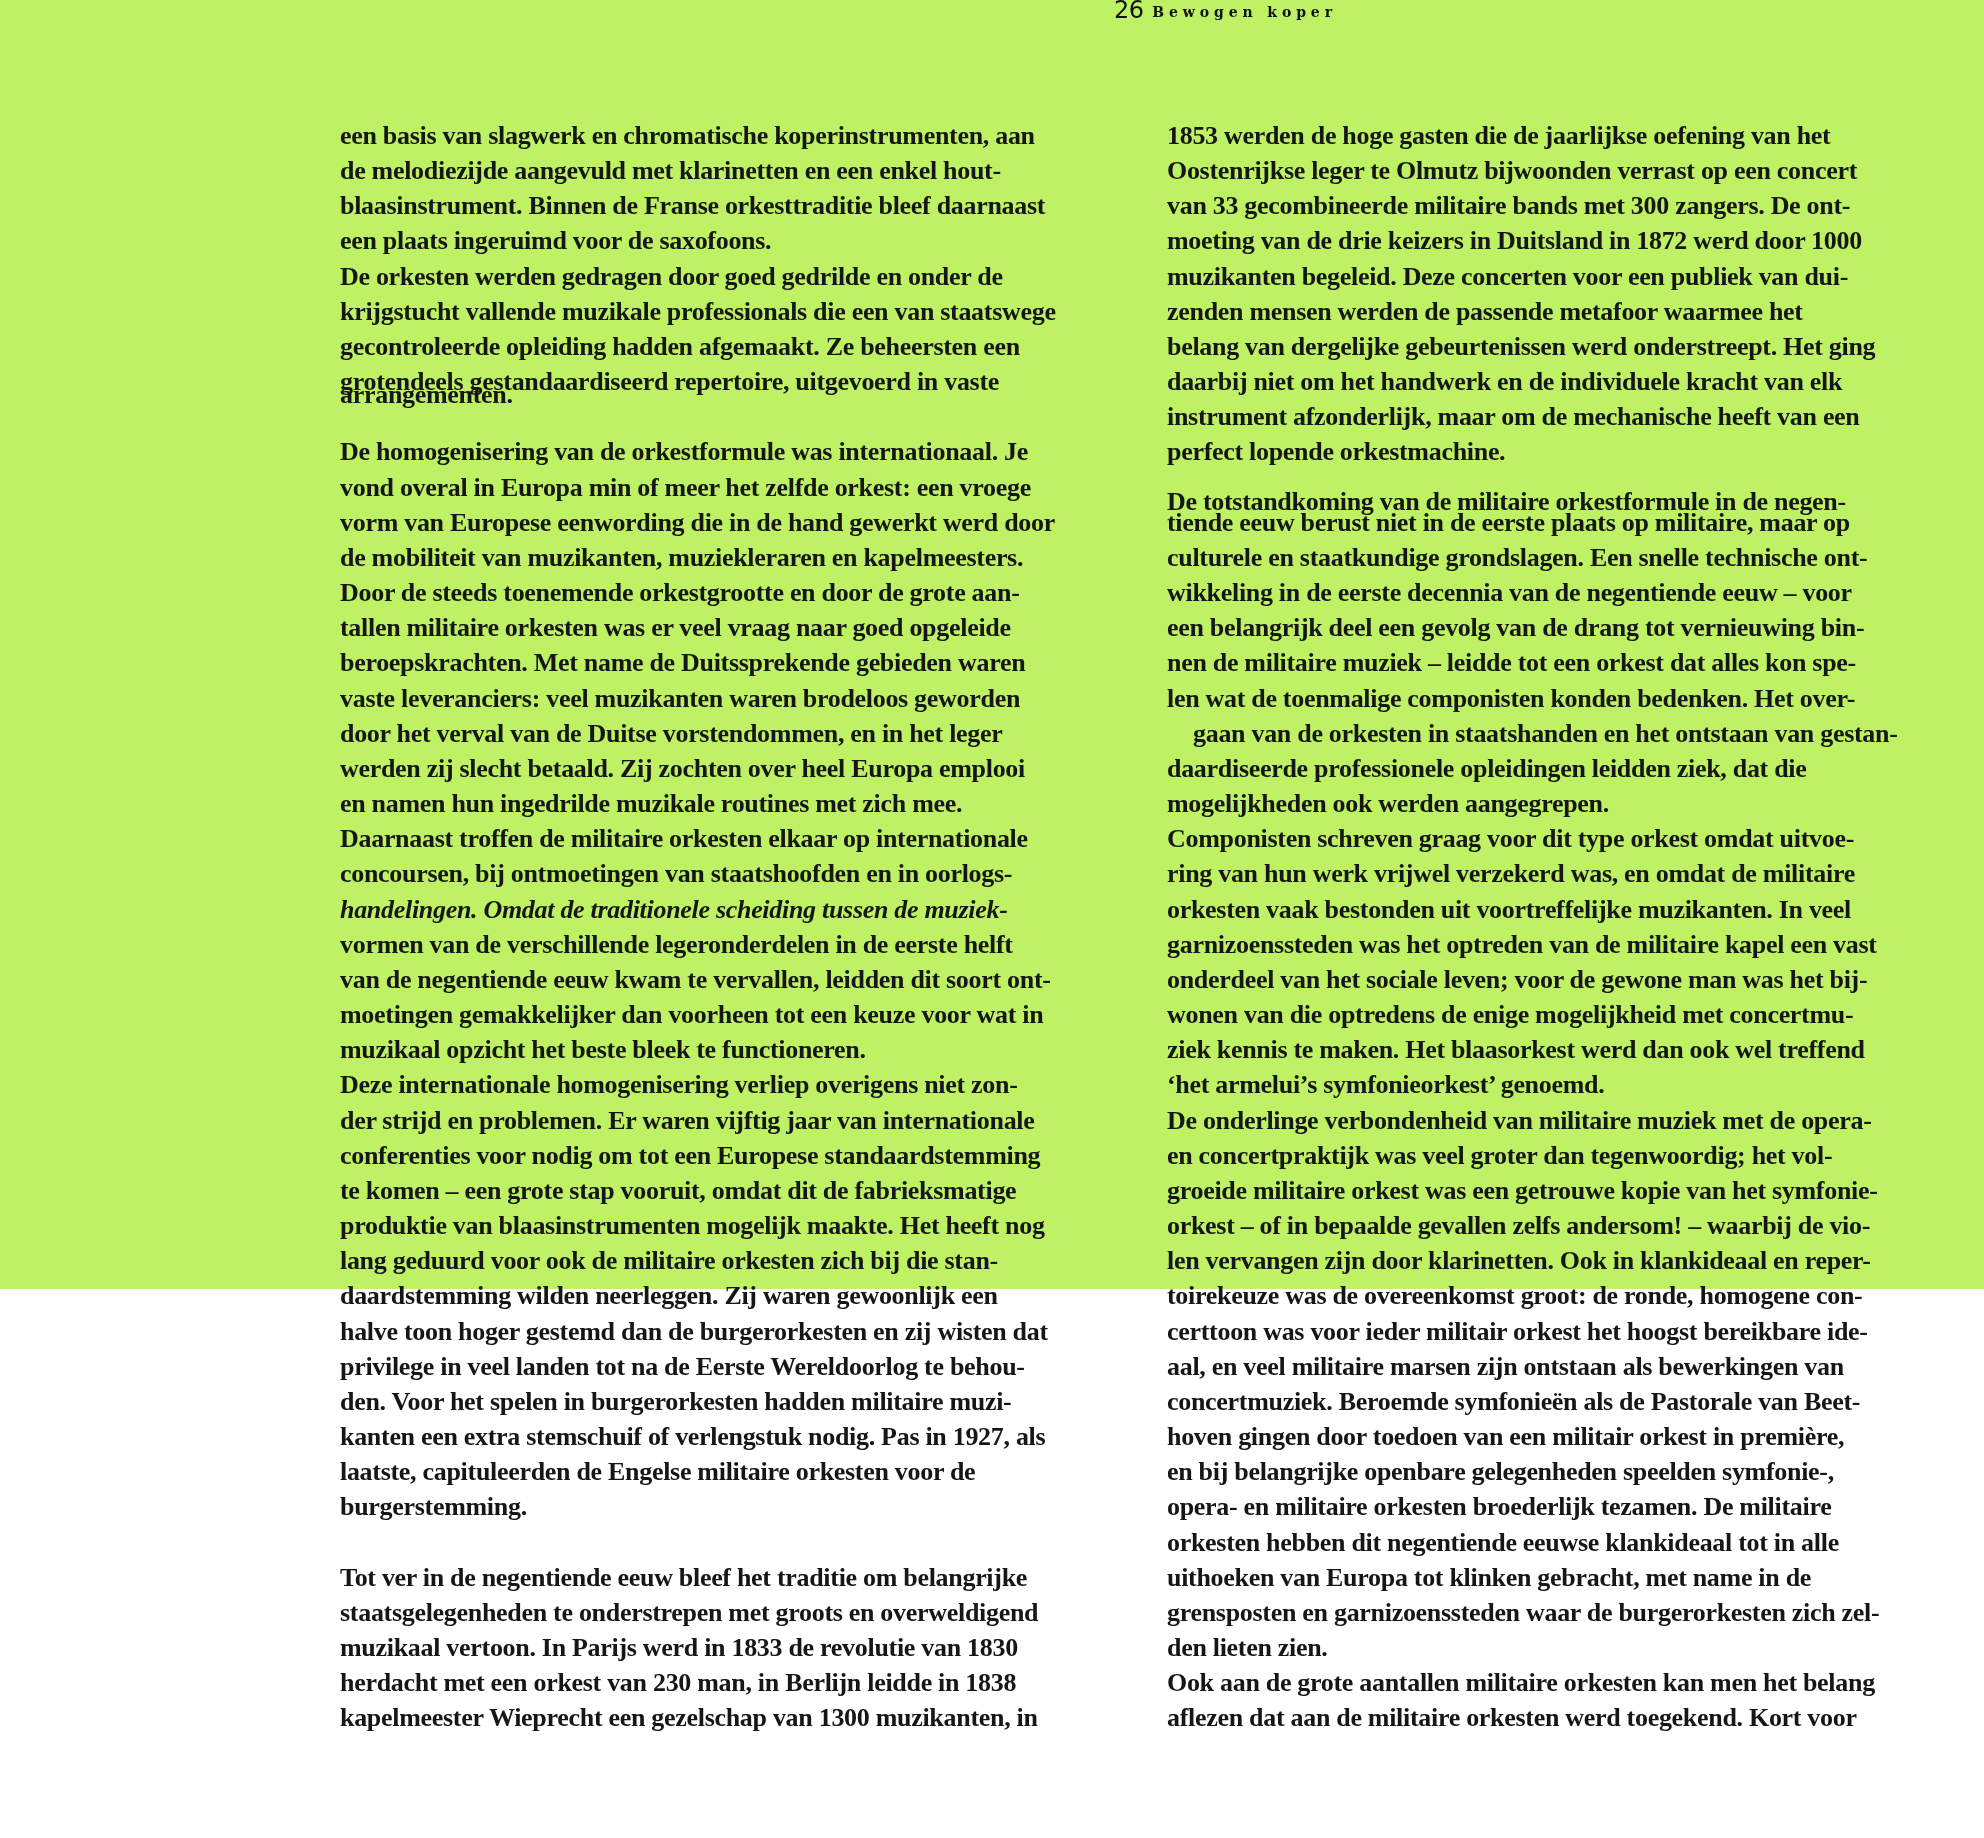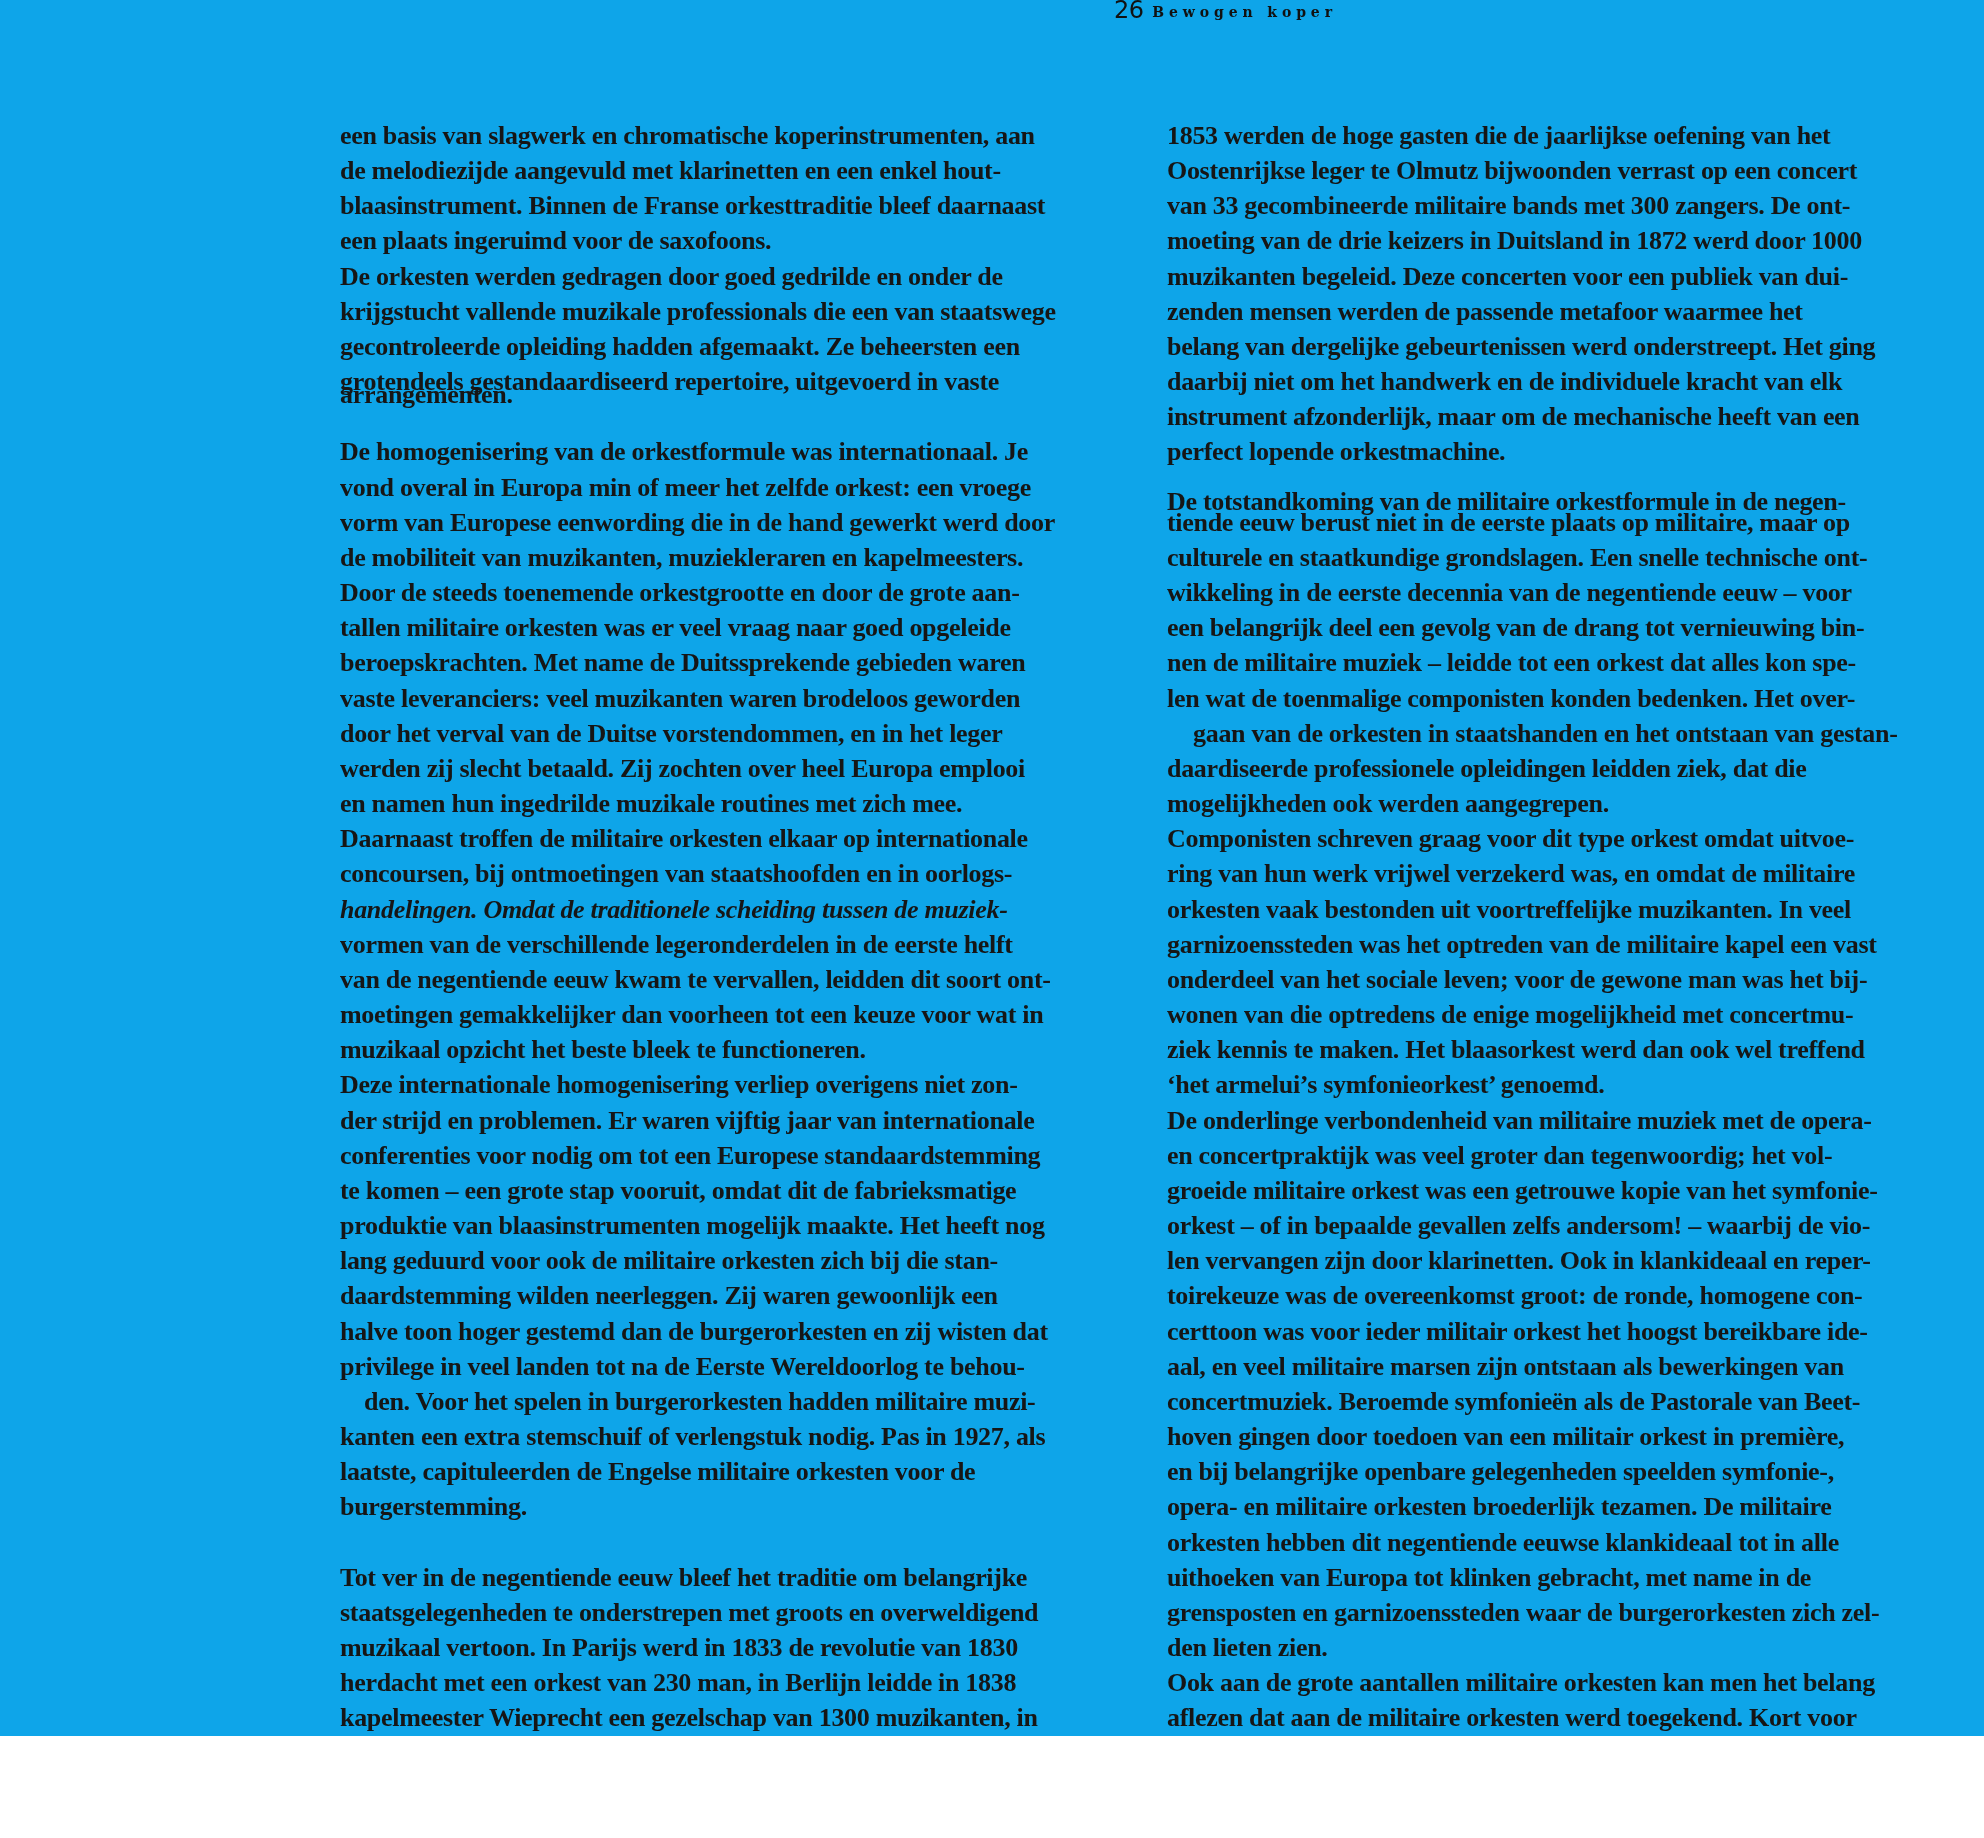--- a/index.html
+++ b/index.html
@@ -1,17 +1,17 @@
 <!DOCTYPE html>
 <html style="font-size:8.7px"><head>
 <meta charset="utf-8">
 <style>
   html, body { margin: 0; padding: 0; background: #ffffff; }
   body { width: 1985px; height: 1839px; position: relative; overflow: hidden; }
-  .page { position: absolute; left: 0; top: 0; width: 1985px; height: 1736px; background: #0ea5e9; text-align: center; }
+  .page { position: absolute; left: 0; top: 0; width: 1985px; height: 1289px; background: #bef264; text-align: center; }
   .running-head { position: absolute; left: 1114px; top: -2.2px; height: 24px; white-space: nowrap; }
   .folio { font-family: "DejaVu Sans", sans-serif; font-size: 24px; line-height: 24px; color: #111; font-weight: normal; letter-spacing: -0.5px; }
   .head-title { font-family: "DejaVu Serif", serif; font-size: 14px; line-height: 24px; color: #111; font-weight: bold; letter-spacing: 4.9px; margin-left: 8.7px; vertical-align: top; position: relative; top: 2.2px; }
   .column { position: absolute; top: 0; }
   .col-left { left: 340px; width: 757px; }
   .col-right { left: 1167px; width: 768px; }
   .line { position: absolute; left: 0; white-space: nowrap;
           font-family: "Liberation Serif", serif; font-size: 26px; line-height: 35px;
           color: #161616; font-weight: bold; letter-spacing: -0.3px; }
 </style>
@@ -53,21 +53,21 @@
       <div class="line" style="top: 1032px;">muzikaal opzicht het beste bleek te functioneren.</div>
       <div class="line" style="top: 1067px;">Deze internationale homogenisering verliep overigens niet zon-</div>
       <div class="line" style="top: 1103px;">der strijd en problemen. Er waren vijftig jaar van internationale</div>
       <div class="line" style="top: 1138px;">conferenties voor nodig om tot een Europese standaardstemming</div>
       <div class="line" style="top: 1173px;">te komen – een grote stap vooruit, omdat dit de fabrieksmatige</div>
       <div class="line" style="top: 1208px;">produktie van blaasinstrumenten mogelijk maakte. Het heeft nog</div>
       <div class="line" style="top: 1243px;">lang geduurd voor ook de militaire orkesten zich bij die stan-</div>
       <div class="line" style="top: 1278px;">daardstemming wilden neerleggen. Zij waren gewoonlijk een</div>
       <div class="line" style="top: 1314px;">halve toon hoger gestemd dan de burgerorkesten en zij wisten dat</div>
       <div class="line" style="top: 1349px;">privilege in veel landen tot na de Eerste Wereldoorlog te behou-</div>
-      <div class="line" style="top: 1384px; margin-left: 24px;">den. Voor het spelen in burgerorkesten hadden militaire muzi-</div>
+      <div class="line" style="top: 1384px;">den. Voor het spelen in burgerorkesten hadden militaire muzi-</div>
       <div class="line" style="top: 1419px;">kanten een extra stemschuif of verlengstuk nodig. Pas in 1927, als</div>
       <div class="line" style="top: 1454px;">laatste, capituleerden de Engelse militaire orkesten voor de</div>
       <div class="line" style="top: 1489px;">burgerstemming.</div>
       <div class="line" style="top: 1560px;">Tot ver in de negentiende eeuw bleef het traditie om belangrijke</div>
       <div class="line" style="top: 1595px;">staatsgelegenheden te onderstrepen met groots en overweldigend</div>
       <div class="line" style="top: 1630px;">muzikaal vertoon. In Parijs werd in 1833 de revolutie van 1830</div>
       <div class="line" style="top: 1665px;">herdacht met een orkest van 230 man, in Berlijn leidde in 1838</div>
       <div class="line" style="top: 1700px;">kapelmeester Wieprecht een gezelschap van 1300 muzikanten, in</div>
     </div>
   <div class="column col-right" id="col-right">

